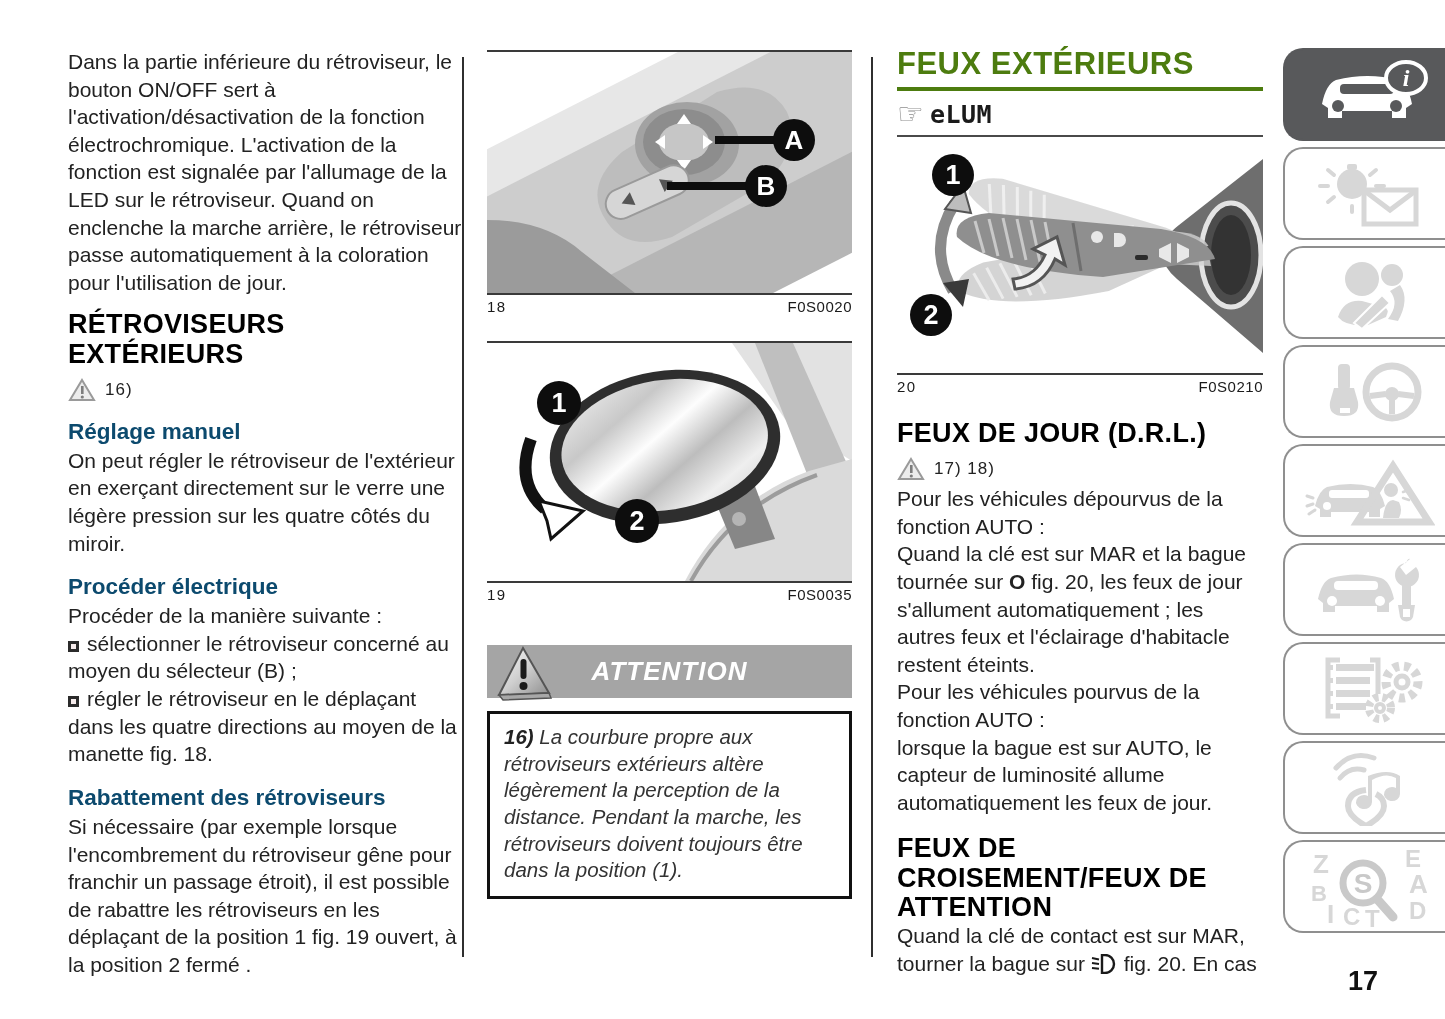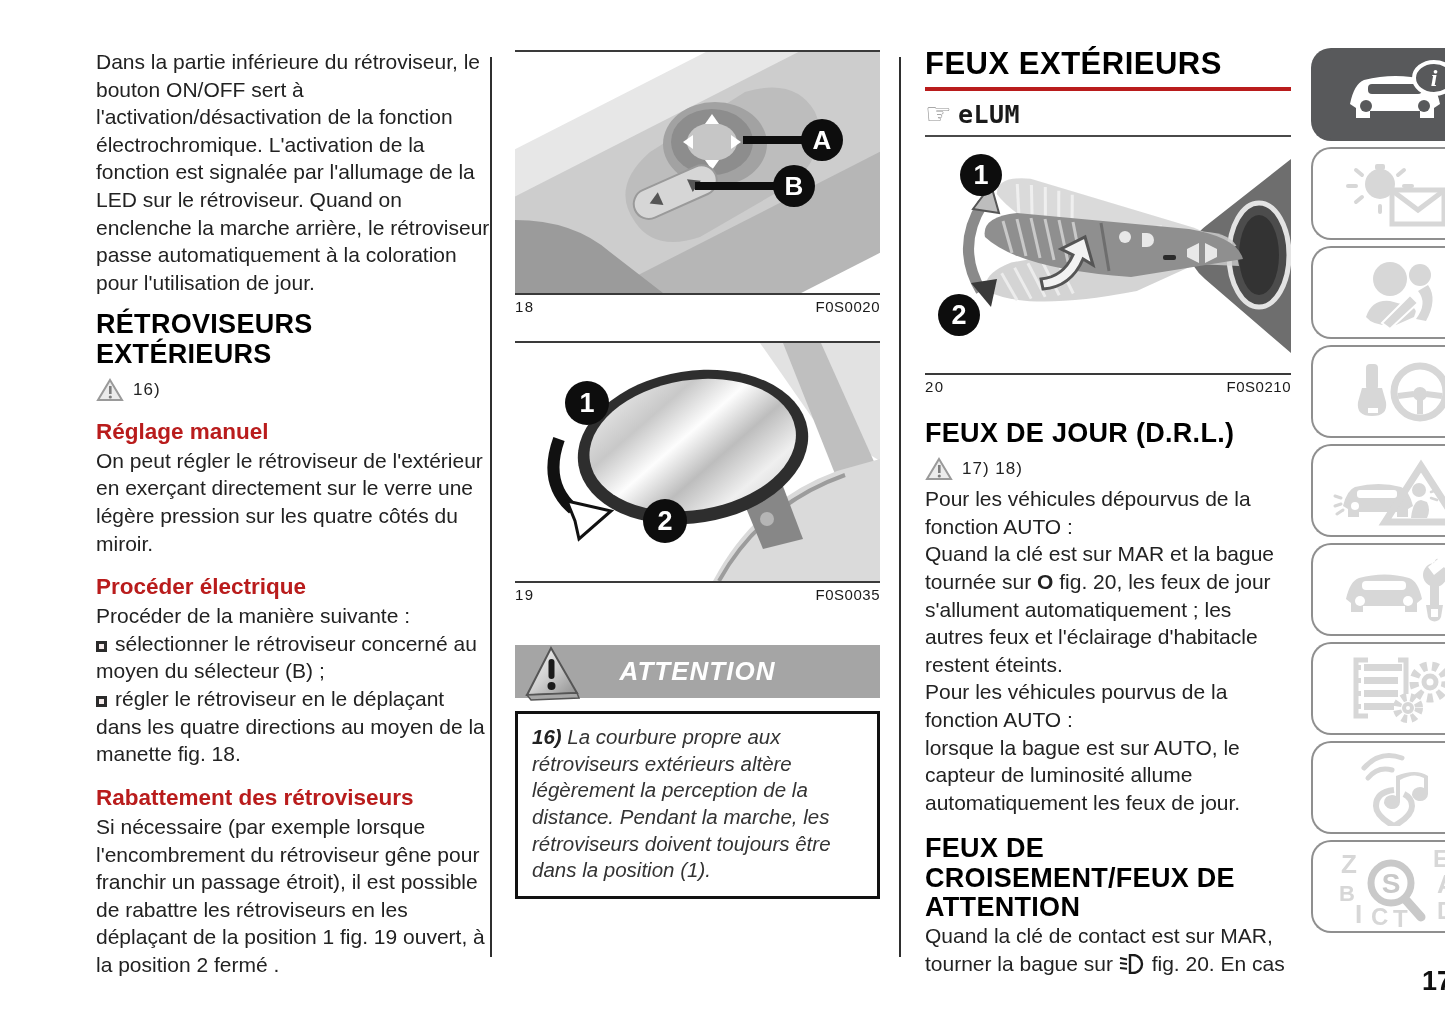--- a/index.html
+++ b/index.html
@@ -1,32 +1,32 @@
 <!DOCTYPE html>
 <html><head>
 <meta charset="utf-8">
 <style>
   * { margin:0; padding:0; box-sizing:border-box; }
   html,body { background:#ffffff; }
   body { width:1445px; height:1019px; position:relative; font-family:"Liberation Sans", sans-serif; color:#1f1f1f; overflow:hidden; }
-  .page { position:absolute; inset:0; background:#fff;margin-left:28px; }
+  .page { position:absolute; inset:0; background:#fff; }
 
   
   .vsep { position:absolute; top:57px; height:900px; width:2px; background:#2f2f2f; }
   .vsep1 { left:462px; }
   .vsep2 { left:871px; }
 
   
   .col-left  { position:absolute; left:68px;  top:48px; width:396px; }
   .col-mid   { position:absolute; left:487px; top:48px; width:365px; }
   .col-right { position:absolute; left:897px; top:46px; width:366px; }
 
   p.body { font-size:21px; line-height:1.315; color:#222; }
   h2.section { font-size:27px; font-weight:bold; color:#000; line-height:1.08; letter-spacing:.3px; margin-top:14px; }
-  h3.sub { font-size:22.5px; font-weight:bold; color:#b91c1c; margin-top:17px; margin-bottom:2px; }
+  h3.sub { font-size:22.5px; font-weight:bold; color:#0c4a6e; margin-top:17px; margin-bottom:2px; }
 
   .warnrow { display:flex; align-items:center; gap:9px; margin-top:9px; margin-bottom:4px; }
   .warnrow .refs { font-size:17px; color:#222; letter-spacing:1px; }
 
   .bullet-sq { display:inline-block; width:11px; height:11px; border:3px solid #2b2b2b; background:#f6ecec; margin-right:8px; vertical-align:-1px; }
   p.bullet { font-size:21px; line-height:1.315; color:#222; }
 
   
   .figure { border-top:2px solid #3a3a3a; border-bottom:2px solid #3a3a3a; background:#fff; overflow:hidden; }
   .figure svg { display:block; }
@@ -36,33 +36,33 @@
 
   
   .att-bar { margin-top:42px; position:relative; height:53px; background:#a5a5a5; display:flex; align-items:center; justify-content:center; }
   .att-bar .att-label { font-size:26px; font-weight:bold; font-style:italic; color:#fff; letter-spacing:1px; }
   .att-bar svg { position:absolute; left:6px; top:0px; }
   .caution-box { margin-top:13px; border:3px solid #111; padding:10px 14px 12px 14px; }
   .caution-box .ctext { font-size:20.5px; font-style:italic; color:#333; line-height:1.3; }
   .caution-box .cnum { font-weight:bold; font-style:italic; color:#222; }
 
   
-  h1.title { font-size:31px; font-weight:bold; color:#000000; letter-spacing:.5px; border-bottom:4px solid #b91c1c; padding-bottom:5px; }
+  h1.title { font-size:31px; font-weight:bold; color:#4d7c0f; letter-spacing:.5px; border-bottom:4px solid #4d7c0f; padding-bottom:5px; }
   .elum-row { display:flex; align-items:center; gap:6px; margin-top:8px; padding-bottom:6px; border-bottom:2px solid #4a4a4a; }
   .elum-hand { font-size:30px; color:#8f8f8f; line-height:1; }
   .elum-text { font-size:25px; font-weight:bold; color:#1a1a1a; letter-spacing:.5px; font-family:"DejaVu Sans Mono", monospace; }
   .boldO { font-weight:bold; }
   .lowbeam-inline { display:inline-block; vertical-align:-3px; }
 
   
   .sidebar { position:absolute; left:1283px; top:48px; width:170px; }
   .tile { width:172px; height:93px; border:2px solid #8f8f8f; border-radius:20px 0 0 20px; border-right:none; background:#fff; margin-bottom:6px; display:flex; align-items:center; justify-content:center; }
   .tile.active { background:#58595b; border-color:#58595b; }
 
-  .pageno { position:absolute; left:1394px; top:966px; font-size:27px; font-weight:bold; color:#111; }
+  .pageno { position:absolute; left:1348px; top:966px; font-size:27px; font-weight:bold; color:#111; }
 </style>
 </head>
 <body>
 
 <div class="page">
 
   <div class="vsep vsep1"></div>
   <div class="vsep vsep2"></div>
 
   <div class="col-left">

